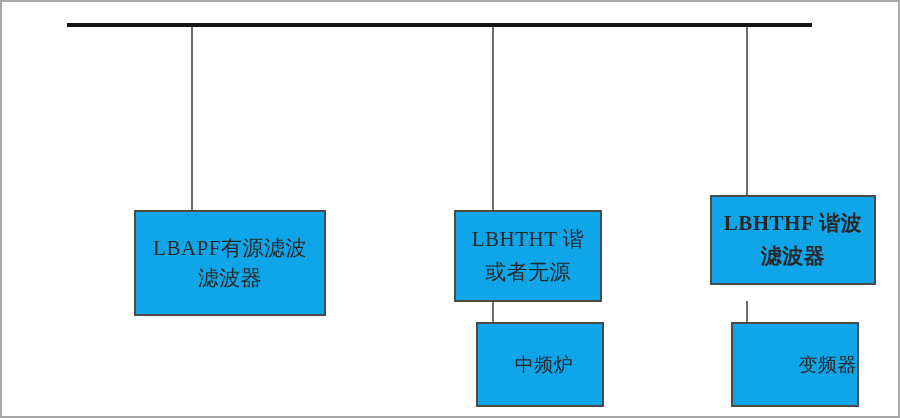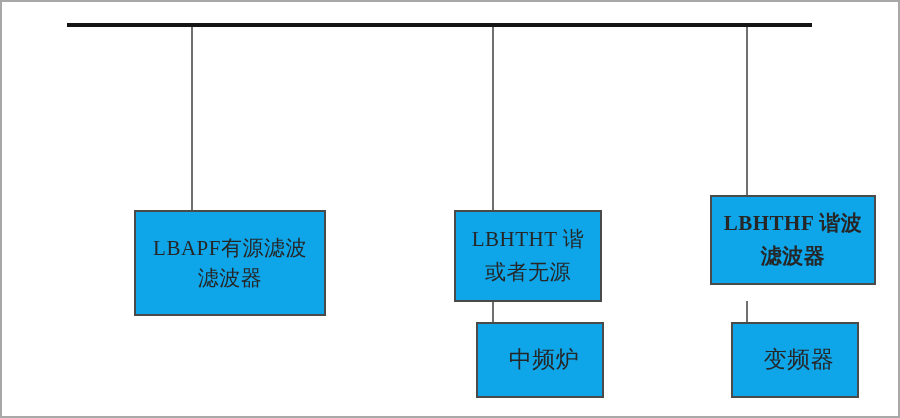--- a/index.html
+++ b/index.html
@@ -52,26 +52,26 @@
     line-height: 30px;
     letter-spacing: 0.5px;
     margin-left: 47px;
   }
   .node .line { white-space: nowrap; }
   .node.filter-left  { left: 85px;  top: 208px; width: 192px; height: 106px; }
   .node.filter-mid   { left: 405px; top: 208px; width: 148px; height: 92px; line-height: 33px; }
   .node.filter-right { left: 661px; top: 193px; width: 166px; height: 90px; line-height: 33px; font-weight: bold; }
   .node.load {
     width: 128px;
-    height: 76px;
-    font-size: 23px;
+    height: 85px;
+    font-size: 19px;
     padding-left: 8px;
   }
   .node.furnace  { left: 427px; top: 320px; }
-  .node.inverter { left: 682px; top: 320px; }
+  .node.inverter { left: 682px; top: 320px; align-items: flex-end; }
 </style>
 </head>
 <body>
 
 <div class="stage">
 
   <div class="bus-line"></div>
 
   <div class="connector c1"></div>
   <div class="connector c2"></div>

